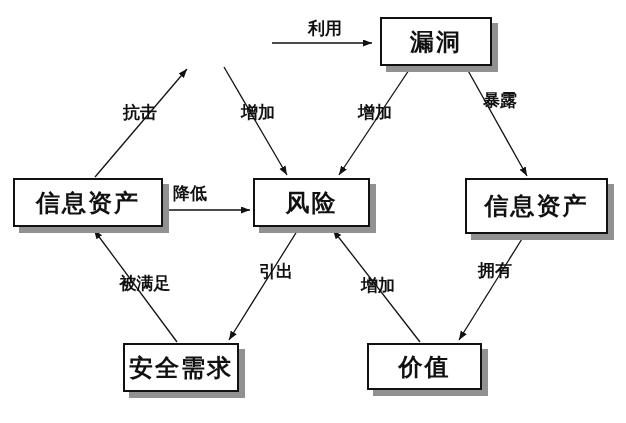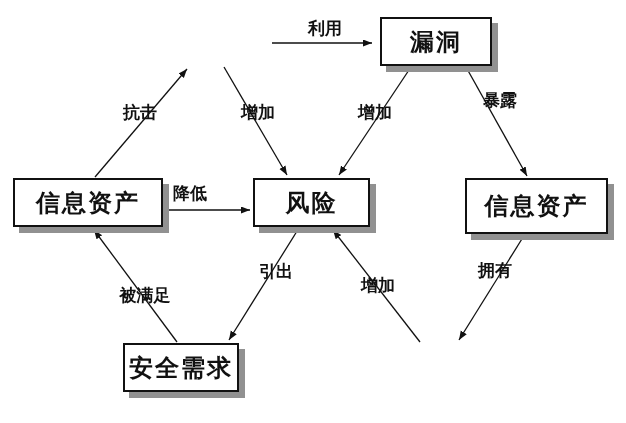--- a/index.html
+++ b/index.html
@@ -87,25 +87,28 @@
   </div>
 
   <div class="node" style="left:465px; top:178px; width:143px; height:56px;">
     <span>信息资产</span>
   </div>
 
   <div class="node" style="left:123px; top:343px; width:116px; height:49px;">
     <span>安全需求</span>
   </div>
 
+  <div class="node" style="left:367px; top:343px; width:115px; height:47px;">
+    <span>价值</span>
+  </div>
 
   <span class="edge-label" style="left:325px; top:28px;">利用</span>
   <span class="edge-label" style="left:140px; top:112px;">抗击</span>
   <span class="edge-label" style="left:258px; top:112px;">增加</span>
   <span class="edge-label" style="left:375px; top:112px;">增加</span>
   <span class="edge-label" style="left:500px; top:100px;">暴露</span>
   <span class="edge-label" style="left:190px; top:193px;text-align:center;">降低</span>
-  <span class="edge-label" style="left:145px; top:283px;margin-top:12px;">被满足</span>
+  <span class="edge-label" style="left:145px; top:283px;">被满足</span>
   <span class="edge-label" style="left:248px; top:271px;margin-left:28px;">引出</span>
   <span class="edge-label" style="left:378px; top:285px;">增加</span>
   <span class="edge-label" style="left:495px; top:270px;">拥有</span>
 
 </div>
 
 </body></html>

